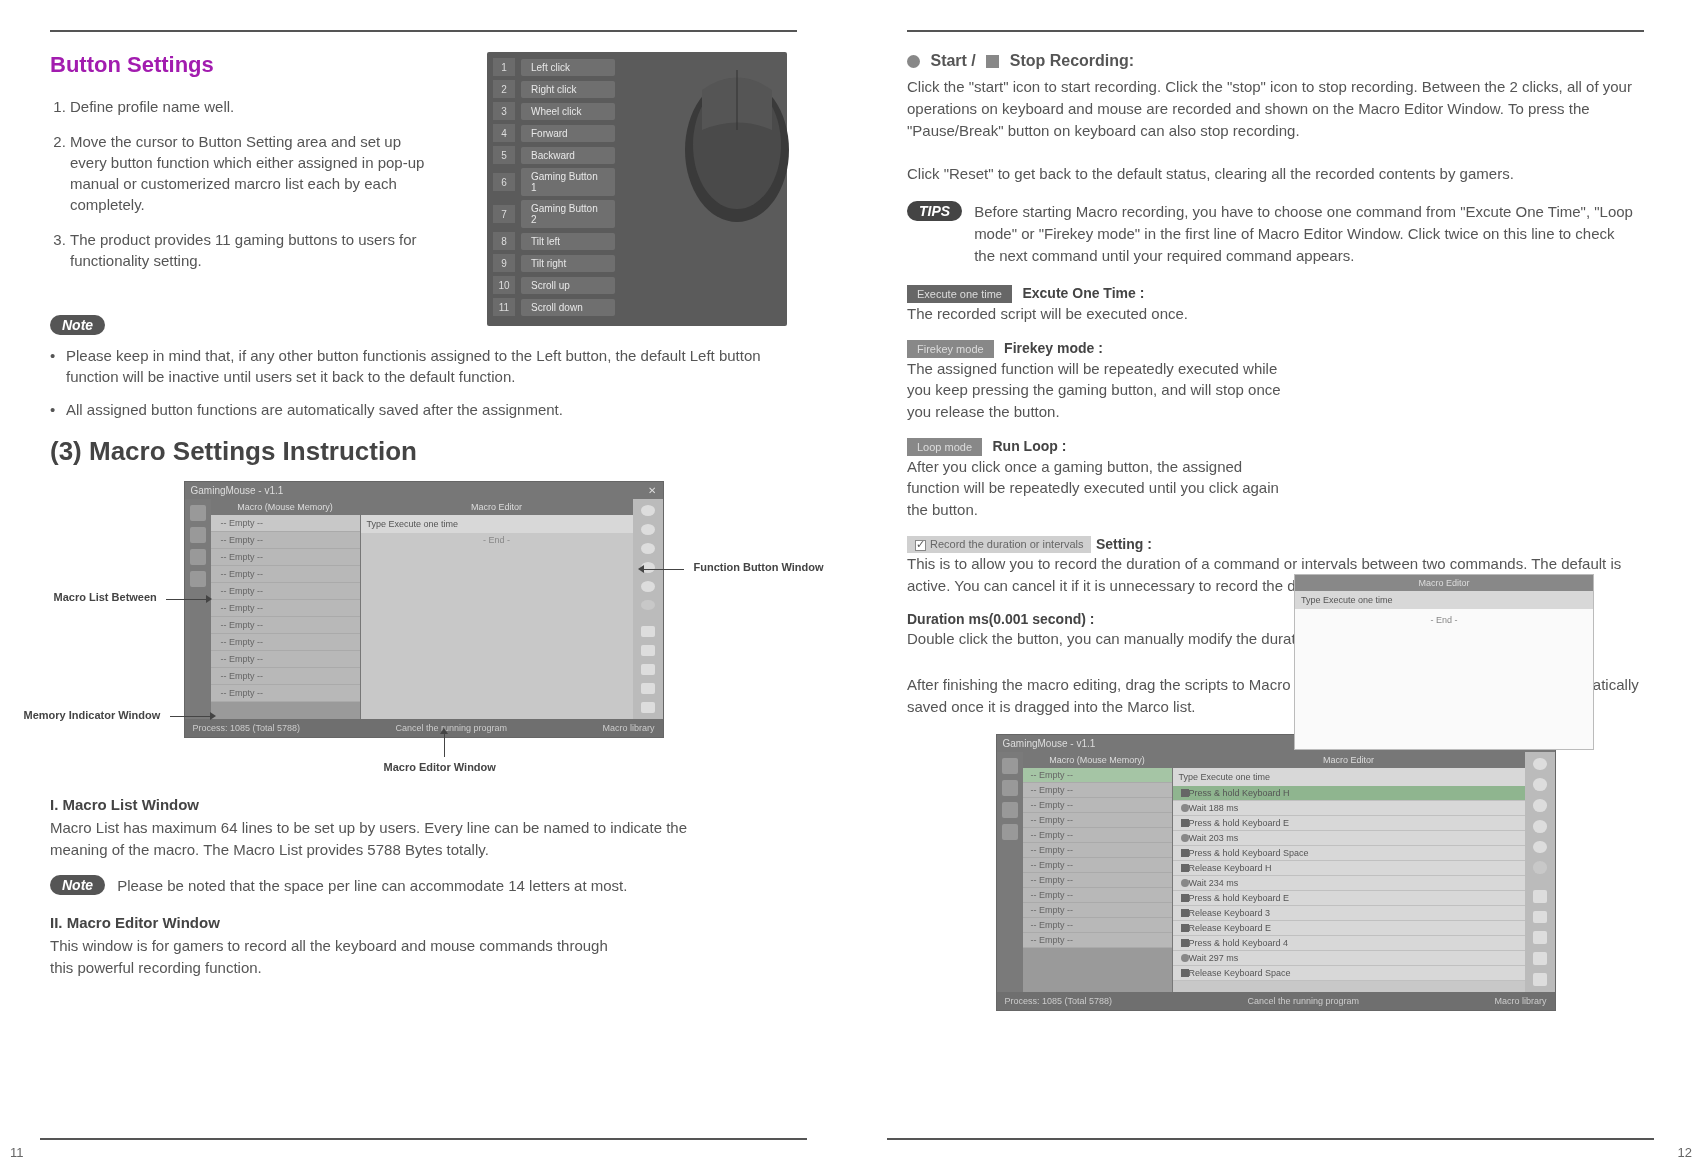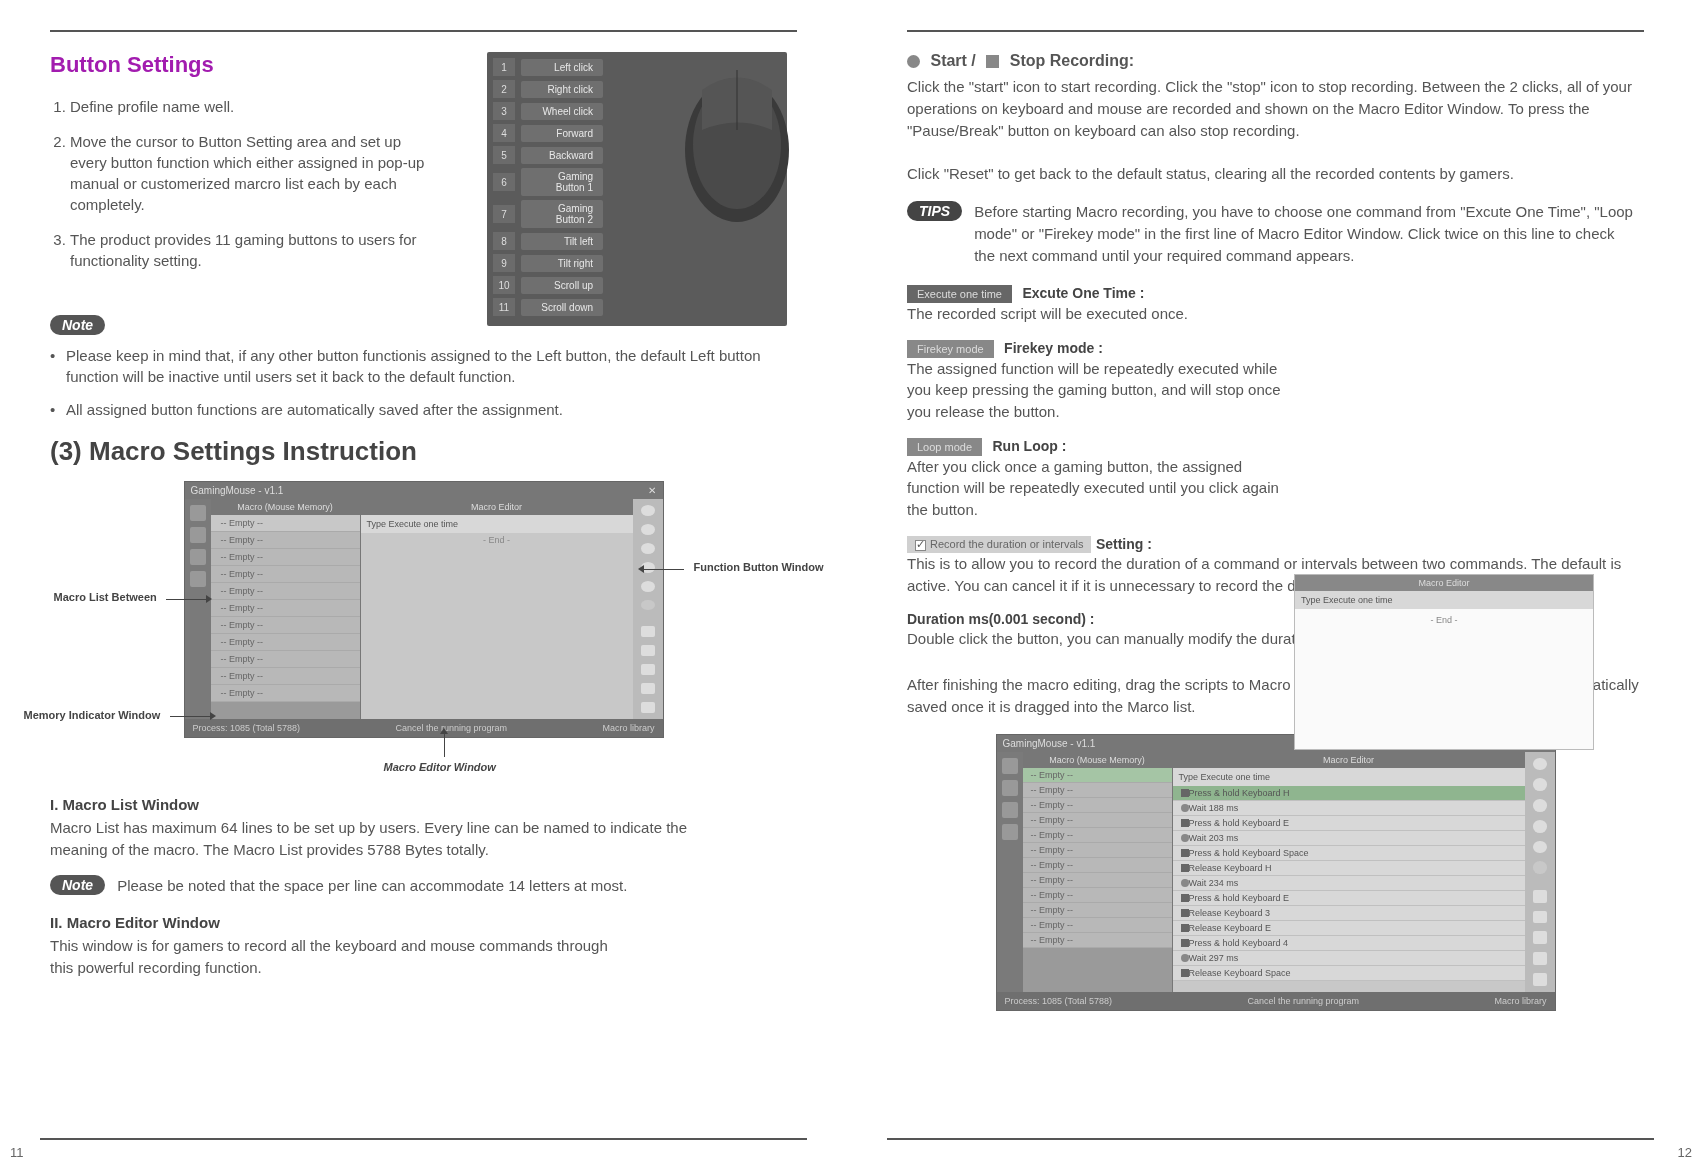--- a/index.html
+++ b/index.html
@@ -10,21 +10,21 @@
 .hr-top { border-top: 2px solid #555; margin-bottom: 20px; }
 h2 { font-size: 22px; color: #a21caf; font-weight: bold; margin-bottom: 18px; }
 h1 { font-size: 26px; color: #444; font-weight: bold; margin: 16px 0 14px 0; }
 .body-text { font-size: 15px; line-height: 1.45; color: #555; }
 ol.steps { list-style: decimal; padding-left: 20px; }
 ol.steps li { font-size: 15px; line-height: 1.4; margin-bottom: 14px; max-width: 360px; }
 .btn-row { display: flex; align-items: flex-start; gap: 22px; }
 .mouse-panel { width: 300px; background: #5b5b5b; border-radius: 2px; padding: 6px 6px; }
 .mouse-panel-row { display: flex; align-items: center; margin-bottom: 4px; }
 .mouse-num { width: 22px; height: 18px; background: #6b6b6b; color: #ddd; font-size: 10px; display: flex; align-items: center; justify-content: center; margin-right: 6px; }
-.mouse-lbl { background: #6f6f6f; color: #e8e8e8; font-size: 10px; padding: 3px 10px; width: 82px; text-align: right; border-radius: 2px; }
+.mouse-lbl { background: #6f6f6f; color: #e8e8e8; font-size: 10px; padding: 3px 10px; width: 94px; text-align: left; border-radius: 2px; }
 .mouse-img { position: absolute; right: 55px; top: 55px; width: 130px; height: 165px; }
 .mouse-svg { width: 100%; height: 100%; }
 .badge { display: inline-block; background: #555; color: #fff; font-style: italic; font-weight: bold; font-size: 14px; padding: 2px 12px; border-radius: 11px; margin-bottom: 10px; }
 .badge-tips { background: #444; font-style: italic; }
 ul.bullets { list-style: none; padding-left: 0; margin-bottom: 10px; }
 ul.bullets li { position: relative; padding-left: 16px; font-size: 15px; line-height: 1.4; margin-bottom: 12px; }
 ul.bullets li::before { content: "•"; position: absolute; left: 0; top: 0; color: #555; }
 .macro-fig { position: relative; width: 480px; margin: 0 auto 10px auto; }
 .macro-app { background: #888; border: 1px solid #666; }
 .macro-title { background: #777; color: #ddd; font-size: 10px; padding: 3px 6px; display: flex; justify-content: space-between; }
@@ -223,21 +223,21 @@
       <div class="arrowhead right" style="left:22px; top:114px;"></div>
 
       <span class="callout" style="left:-160px; top:228px;">Memory Indicator Window</span>
       <div class="arrow arrow-h" style="left:-14px; top:235px; width:40px;"></div>
       <div class="arrowhead right" style="left:26px; top:231px;"></div>
 
       <span class="callout" style="right:-160px; top:80px;">Function Button Window</span>
       <div class="arrow arrow-h" style="right:-20px; top:88px; width:40px;"></div>
       <div class="arrowhead left" style="right:20px; top:84px;"></div>
 
-      <span class="callout" style="left:200px; top:280px;font-style:italic;">Macro Editor Window</span>
+      <span class="callout" style="left:200px; top:280px;">Macro Editor Window</span>
       <div class="arrow arrow-v" style="left:260px; top:250px; height:26px;"></div>
       <div class="arrowhead down" style="left:256px; top:247px; transform:rotate(180deg);"></div>
     </div>
 
     <div style="height:30px"></div>
     <div class="sect-h">I. Macro List Window</div>
     <p class="body-text" style="max-width:680px;">Macro List has maximum 64 lines to be set up by users. Every line can be named to indicate the meaning of the macro. The Macro List provides 5788 Bytes totally.</p>
 
     <div class="inline-note">
       <span class="badge" style="margin-bottom:0;">Note</span>

